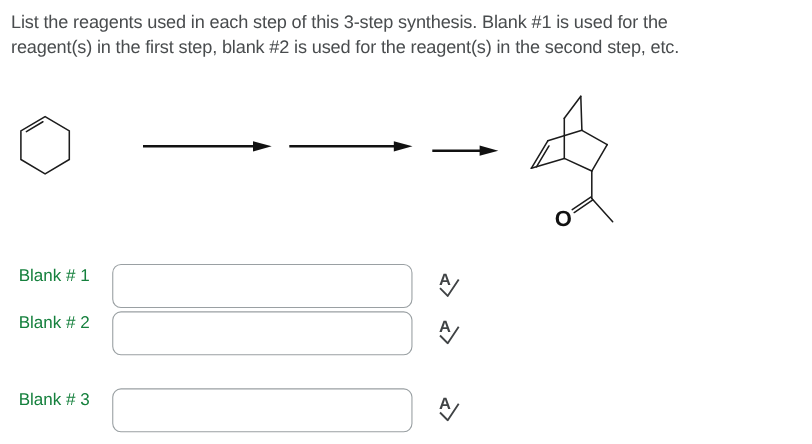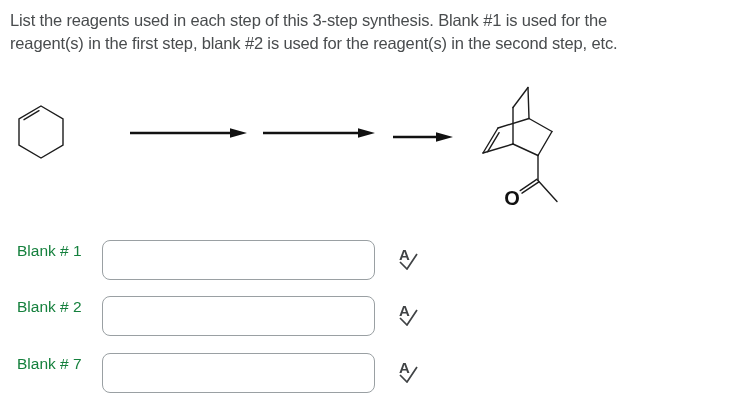--- a/index.html
+++ b/index.html
@@ -2,21 +2,21 @@
 <html><head>
 <meta charset="utf-8">
 <style>
   html,body{margin:0;padding:0;background:#fff;}
   .page{position:relative;width:738px;height:404px;background:#ffffff;
         font-family:"Liberation Sans",sans-serif;overflow:hidden;padding-left:12px;}
   .question{position:absolute;left:10px;top:9px;font-size:16.5px;line-height:23px;
             color:#494c4e;letter-spacing:-0.15px;}
   .scheme-svg{position:absolute;left:0;top:0;}
   .blank-row{position:absolute;left:0;width:738px;height:42px;}
-  .row-1{top:240px}.row-2{top:296px}.row-3{top:353px}
+  .row-1{top:240px}.row-2{top:283px}.row-3{top:353px}
   .blank-label{position:absolute;left:17px;top:2px;font-size:15.5px;color:#15803d;}
   .blank-input{position:absolute;left:102px;top:0;width:273px;height:40px;
                border:1px solid #9aa0a3;border-radius:8px;resize:none;box-sizing:border-box;
                font:14px "Liberation Sans",sans-serif;padding:6px 10px;color:#494c4e;
                outline:none;background:#fff;}
   .spell-btn{position:absolute;left:397px;top:8px;width:22px;height:22px;border:none;
              background:transparent;padding:0;cursor:pointer;}
   .spell-a{position:absolute;left:2px;top:0;font-size:15px;font-weight:600;
            color:#404345;line-height:14px;}
   .spell-svg{position:absolute;left:0;top:0;}
@@ -86,21 +86,21 @@
     <textarea class="blank-input" style=""></textarea>
     <button class="spell-btn">
       <span class="spell-a">A</span>
       <svg class="spell-svg" width="22" height="22" viewBox="0 0 22 22">
         <polyline points="3,14 10,21 20,6" fill="none" stroke="#404345" stroke-width="1.7"></polyline>
       </svg>
     </button>
   </div>
 
   <div class="blank-row row-3">
-    <span class="blank-label">Blank # 7</span>
+    <span class="blank-label">Blank # 3</span>
     <textarea class="blank-input" style=""></textarea>
     <button class="spell-btn">
       <span class="spell-a">A</span>
       <svg class="spell-svg" width="22" height="22" viewBox="0 0 22 22">
         <polyline points="3,14 10,21 20,6" fill="none" stroke="#404345" stroke-width="1.7"></polyline>
       </svg>
     </button>
   </div>
 
 </div>

